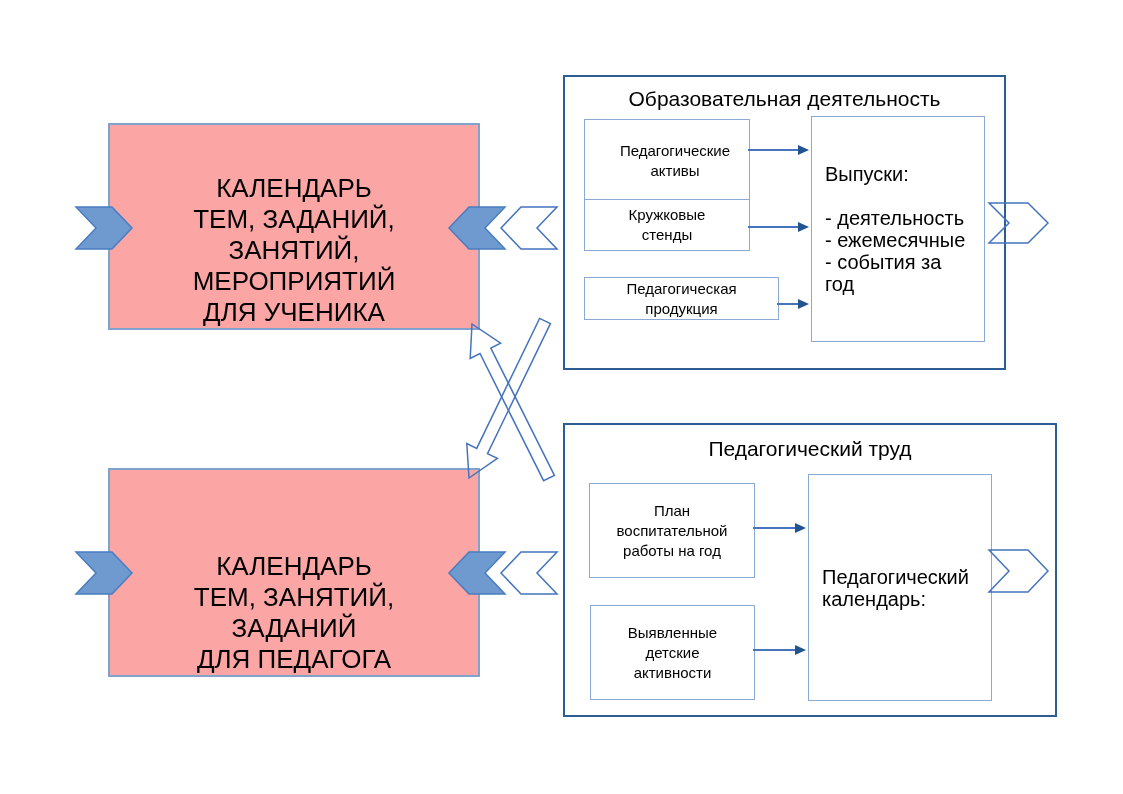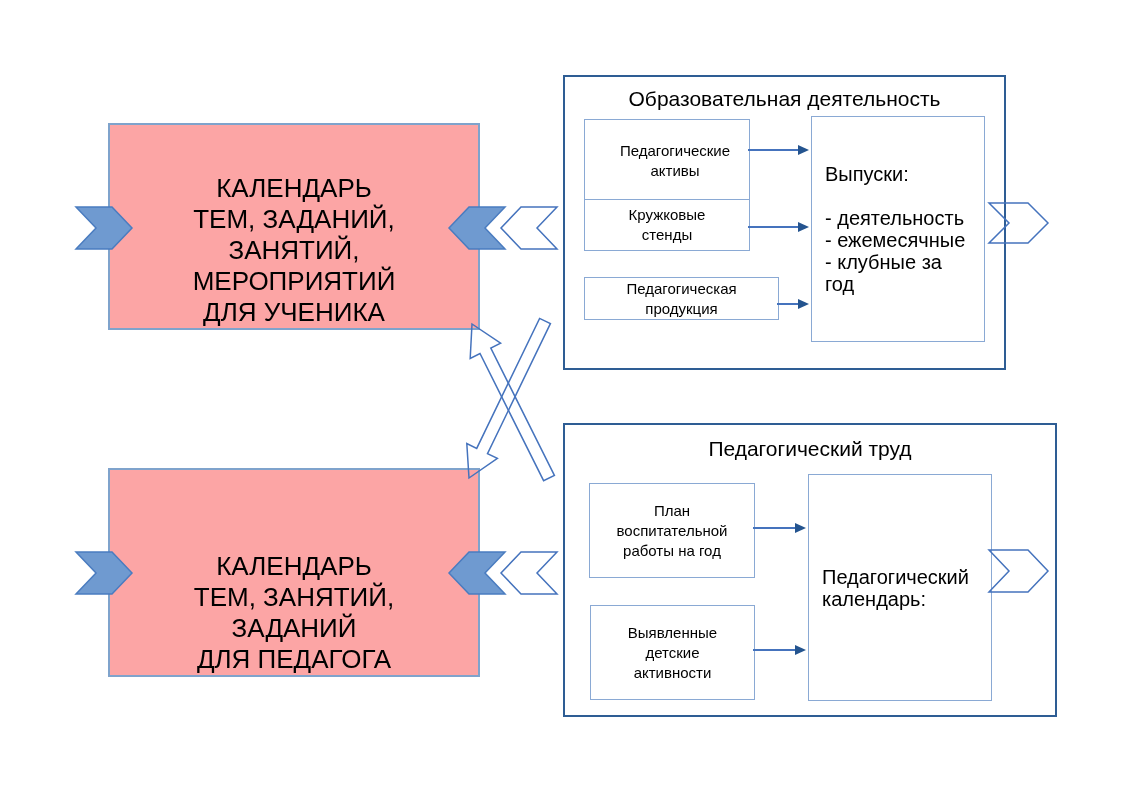--- a/index.html
+++ b/index.html
@@ -93,21 +93,21 @@
     <div class="small-box" id="edu-src-1">Кружковые
 стенды</div>
     <div class="small-box" id="edu-src-2">Педагогическая
 продукция</div>
 
     <div class="list-box" id="edu-out">
       <div class="list-heading">Выпуски:</div>
       <div class="list-items">
         <div>- деятельность</div>
         <div>- ежемесячные</div>
-        <div>- клубные за год</div>
+        <div>- события за год</div>
       </div>
     </div>
   </div>
 
   <div class="group" id="ped-group">
     <div class="group-title">Педагогический труд</div>
 
     <div class="small-box" id="ped-src-0">План
 воспитательной
 работы на год</div>

